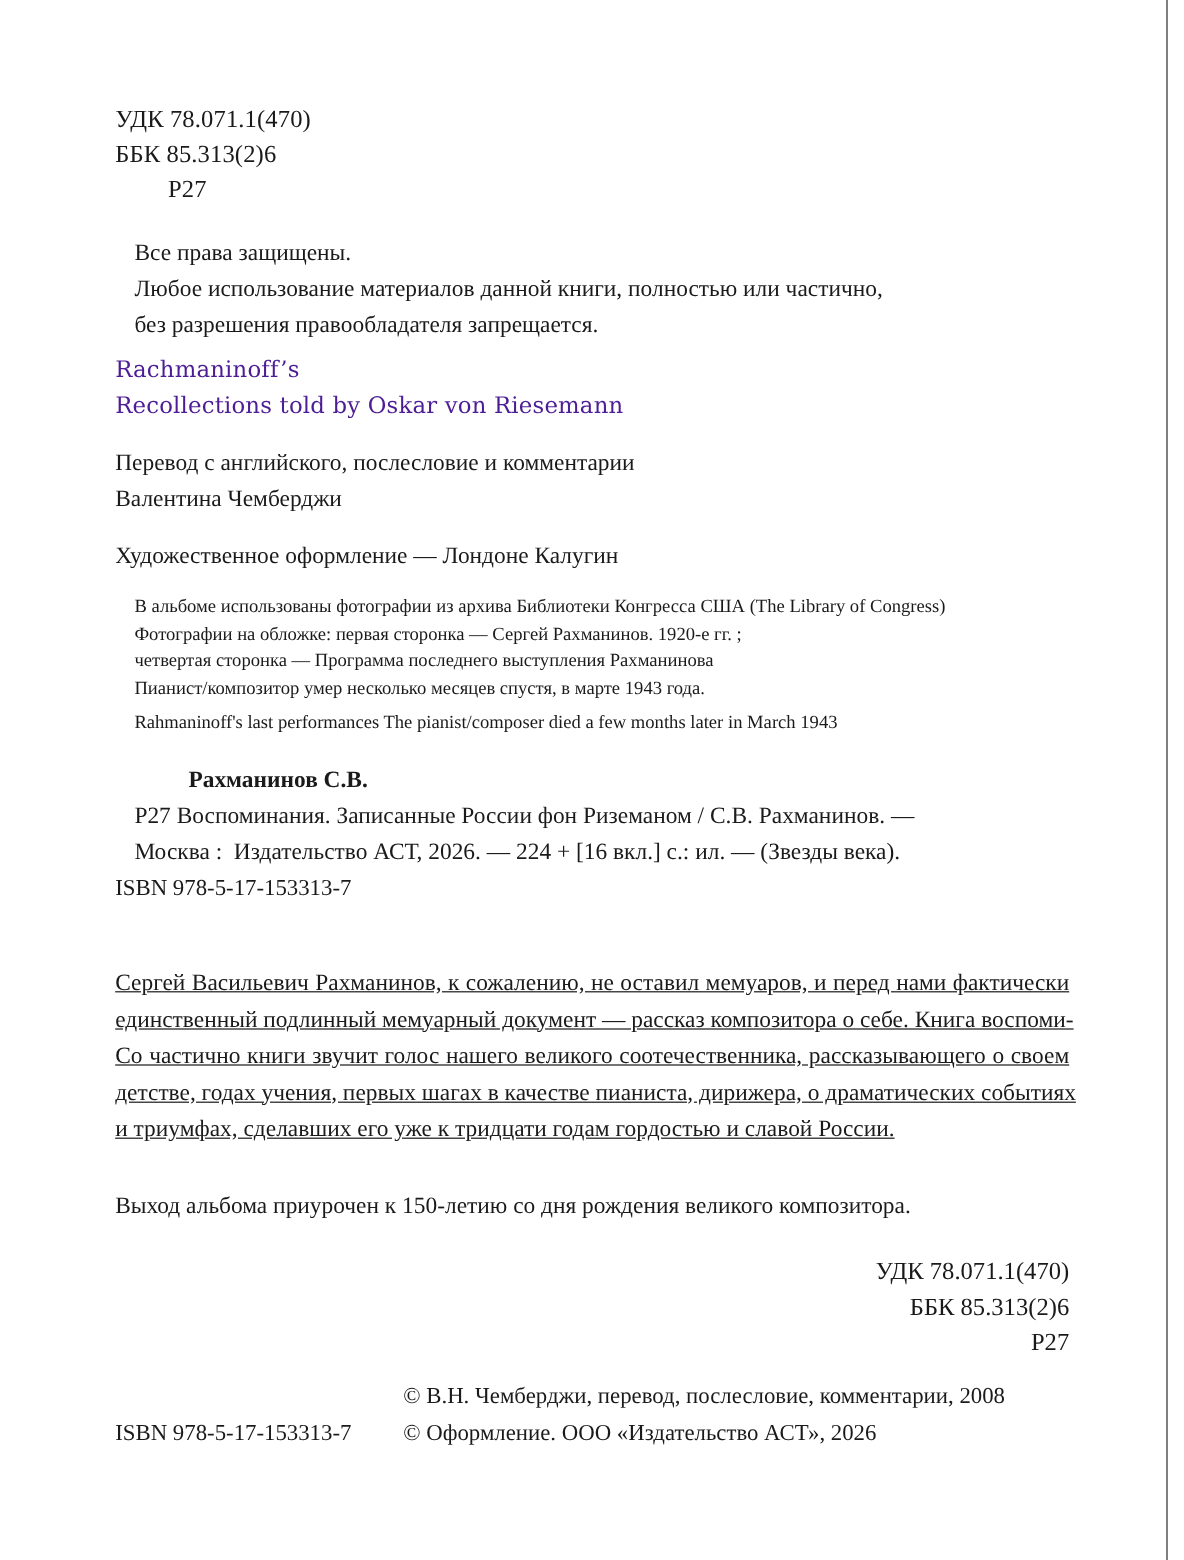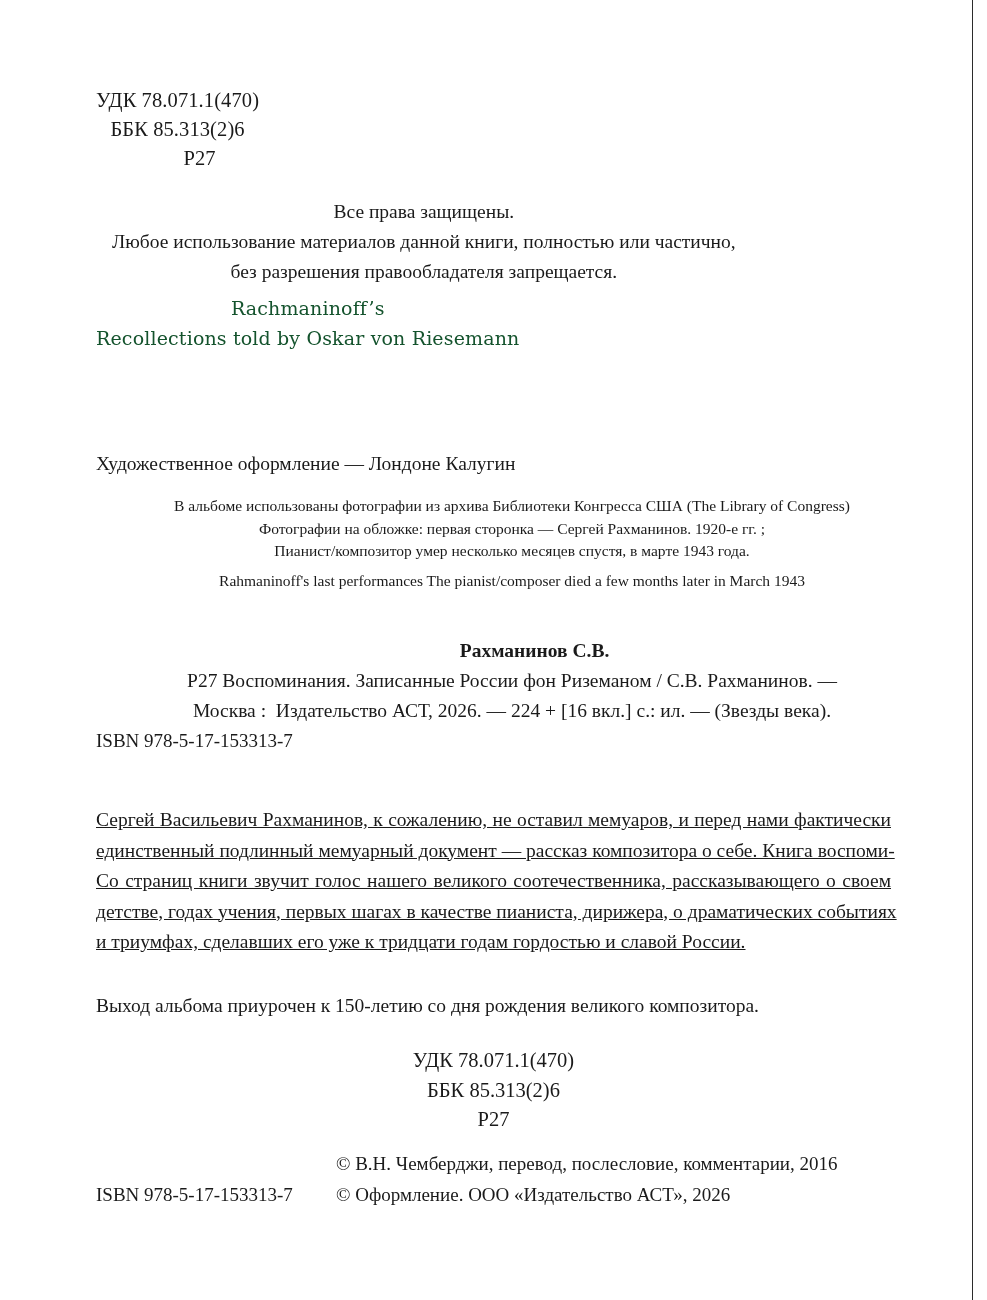--- a/index.html
+++ b/index.html
@@ -35,21 +35,20 @@
     width: 795px;
     height: 1300px;
   }
 
   
   .blk { position: absolute; }
 
   .line {
     display: block;
     white-space: pre;
-    text-align: center;
   }
 
   
   .codes-top {
     top: 86px;
     left: 0;
     font-size: 20.5px;
     line-height: 29px;
     letter-spacing: 0.1px;
   }
@@ -65,21 +64,21 @@
   }
 
   
   .orig-title {
     top: 293px;
     left: 0;
     font-family: "DejaVu Serif", "Liberation Serif", serif;
     font-size: 19px;
     line-height: 30px;
     letter-spacing: 0.15px;
-    color: #14532d;
+    color: #4c1d95;
   }
 
   
   .translator {
     top: 372px;
     left: 0;
     font-size: 19.5px;
     line-height: 30px;
   }
 
@@ -200,60 +199,65 @@
     <span class="line">Все права защищены.</span>
     <span class="line">Любое использование материалов данной книги, полностью или частично,</span>
     <span class="line">без разрешения правообладателя запрещается.</span>
   </div>
 
   <div class="blk orig-title">
     <span class="line">Rachmaninoff’s</span>
     <span class="line">Recollections told by Oskar von Riesemann</span>
   </div>
 
+  <div class="blk translator">
+    <span class="line">Перевод с английского, послесловие и комментарии</span>
+    <span class="line">Валентина Чемберджи</span>
+  </div>
 
   <div class="blk designer">
     <span class="line">Художественное оформление — Лондоне Калугин</span>
   </div>
 
   <div class="blk credits">
     <span class="line">В альбоме использованы фотографии из архива Библиотеки Конгресса США (The Library of Congress)</span>
     <span class="line">Фотографии на обложке: первая сторонка — Сергей Рахманинов. 1920-е гг. ;</span>
+    <span class="line">четвертая сторонка — Программа последнего выступления Рахманинова</span>
     <span class="line">Пианист/композитор умер несколько месяцев спустя, в марте 1943 года.</span>
     <span class="spacer"></span>
     <span class="line">Rahmaninoff's last performances The pianist/composer died a few months later in March 1943</span>
   </div>
 
   <div class="blk biblio">
     <span class="line author">Рахманинов С.В.</span>
     <span class="line">Р27 Воспоминания. Записанные России фон Риземаном / С.В. Рахманинов. —</span>
     <span class="line">Москва :  Издательство АСТ, 2026. — 224 + [16 вкл.] с.: ил. — (Звезды века).</span>
   </div>
 
   <div class="blk isbn-mid">ISBN 978-5-17-153313-7</div>
 
   <div class="blk annotation">
     <span class="ln">Сергей Васильевич Рахманинов, к сожалению, не оставил мемуаров, и перед нами фактически</span>
     <span class="ln">единственный подлинный мемуарный документ — рассказ композитора о себе. Книга воспоми-</span>
-    <span class="ln">Со страниц книги звучит голос нашего великого соотечественника, рассказывающего о своем</span>
+    <span class="ln">Со частично книги звучит голос нашего великого соотечественника, рассказывающего о своем</span>
     <span class="ln">детстве, годах учения, первых шагах в качестве пианиста, дирижера, о драматических событиях</span>
     <span class="ln last">и триумфах, сделавших его уже к тридцати годам гордостью и славой России.</span>
   </div>
 
   <div class="blk release-note">Выход альбома приурочен к 150-летию со дня рождения великого композитора.</div>
 
   <div class="blk codes-bottom">
     <span class="line">УДК 78.071.1(470)</span>
     <span class="line">ББК 85.313(2)6</span>
     <span class="line">Р27</span>
   </div>
 
   <div class="blk copyright">
     <span class="row">
-      <span class="cp-text">© В.Н. Чемберджи, перевод, послесловие, комментарии, 2016</span>
+      <span class="cp-text">© В.Н. Чемберджи, перевод, послесловие, комментарии, 2008</span>
     </span>
     <span class="row">
       <span class="isbn-bottom">ISBN 978-5-17-153313-7</span>
       <span class="cp-text">© Оформление. ООО «Издательство АСТ», 2026</span>
     </span>
   </div>
 
 </div>
 
 </body></html>

